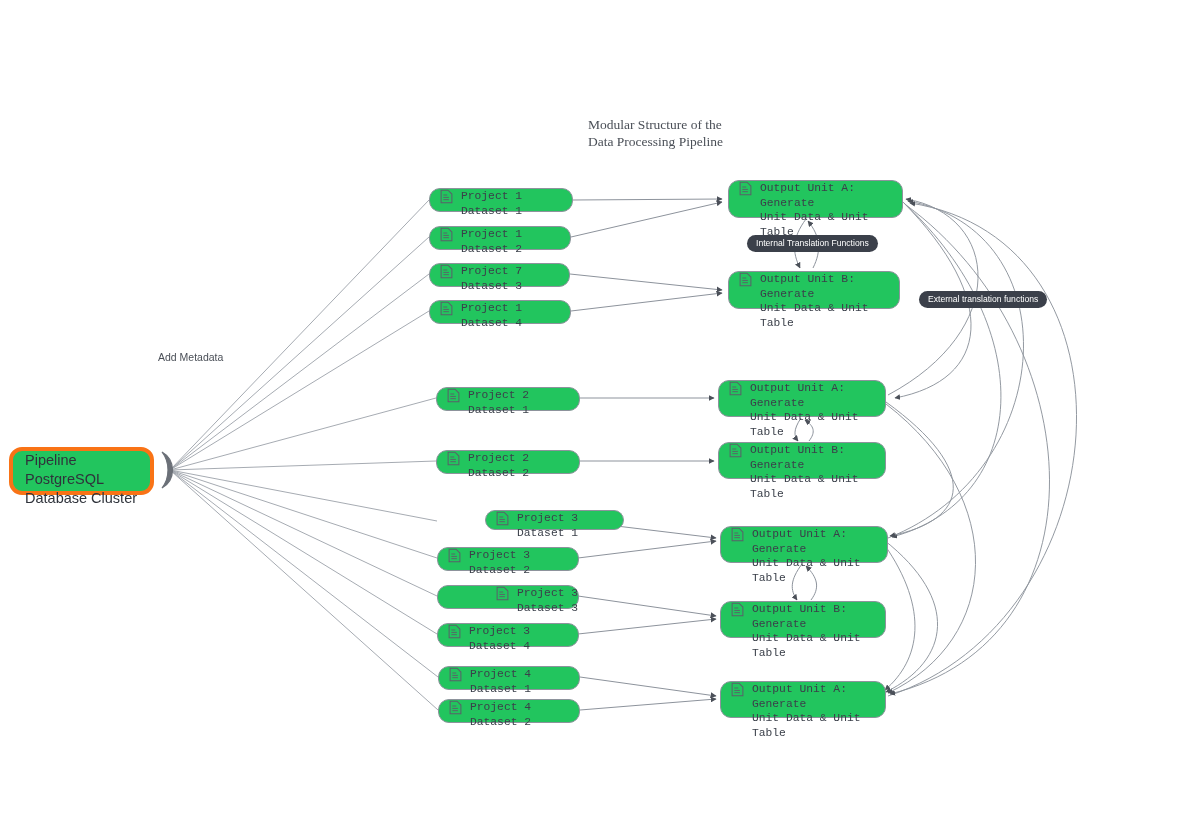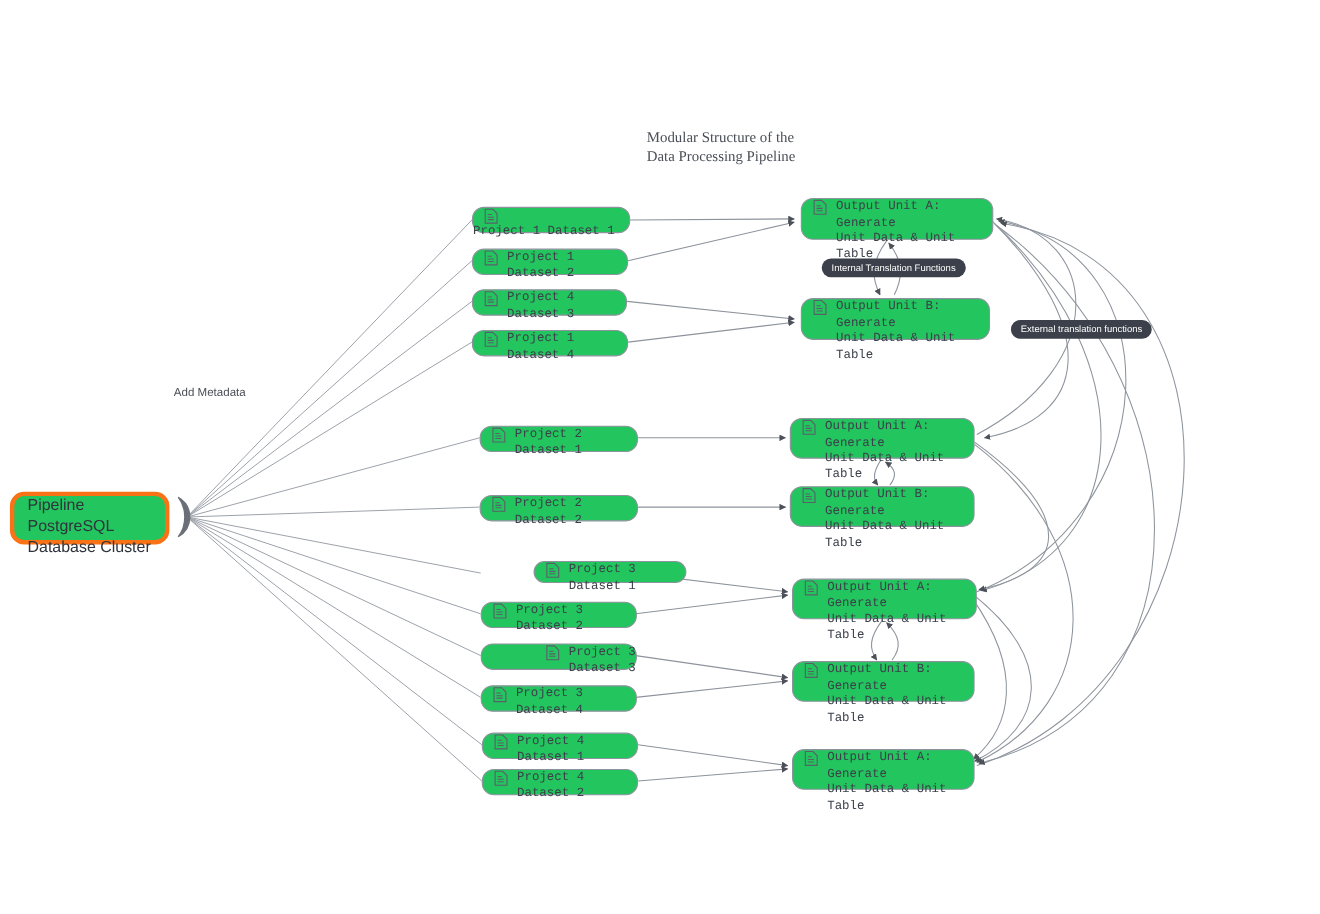--- a/index.html
+++ b/index.html
@@ -161,42 +161,42 @@
 
 <div class="pill" style="left:747px; top:235px;">Internal Translation Functions</div>
 
 <div class="pill" style="left:919px; top:291px;">External translation functions</div>
 
 <div class="node root" style="left:9px; top:447px; width:145px; height:48px;">
   <span class="node-label">Pipeline PostgreSQL
 Database Cluster</span>
 </div>
 
-<div class="node" style="left:429px; top:188px; width:144px; height:24px;flex-direction:column;">
+<div class="node" style="left:429px; top:188px; width:144px; height:24px;">
   <svg class="doc-icon" viewBox="0 0 14 16">
     <path d="M1.2 1.2 h7.4 l4.2 4.2 v9.4 h-11.6 z" fill="none" stroke="#5a6069" stroke-width="1.1"></path>
     <path d="M3.6 6.4 h4.2 M3.6 9 h6 M3.6 11.4 h6" stroke="#5a6069" stroke-width="1"></path>
   </svg>
   <span class="node-label">Project 1 Dataset 1</span>
 </div>
 
 <div class="node" style="left:429px; top:226px; width:142px; height:24px;">
   <svg class="doc-icon" viewBox="0 0 14 16">
     <path d="M1.2 1.2 h7.4 l4.2 4.2 v9.4 h-11.6 z" fill="none" stroke="#5a6069" stroke-width="1.1"></path>
     <path d="M3.6 6.4 h4.2 M3.6 9 h6 M3.6 11.4 h6" stroke="#5a6069" stroke-width="1"></path>
   </svg>
   <span class="node-label">Project 1 Dataset 2</span>
 </div>
 
 <div class="node" style="left:429px; top:263px; width:141px; height:24px;">
   <svg class="doc-icon" viewBox="0 0 14 16">
     <path d="M1.2 1.2 h7.4 l4.2 4.2 v9.4 h-11.6 z" fill="none" stroke="#5a6069" stroke-width="1.1"></path>
     <path d="M3.6 6.4 h4.2 M3.6 9 h6 M3.6 11.4 h6" stroke="#5a6069" stroke-width="1"></path>
   </svg>
-  <span class="node-label">Project 4 Dataset 3</span>
+  <span class="node-label">Project 7 Dataset 3</span>
 </div>
 
 <div class="node" style="left:429px; top:300px; width:142px; height:24px;">
   <svg class="doc-icon" viewBox="0 0 14 16">
     <path d="M1.2 1.2 h7.4 l4.2 4.2 v9.4 h-11.6 z" fill="none" stroke="#5a6069" stroke-width="1.1"></path>
     <path d="M3.6 6.4 h4.2 M3.6 9 h6 M3.6 11.4 h6" stroke="#5a6069" stroke-width="1"></path>
   </svg>
   <span class="node-label">Project 1 Dataset 4</span>
 </div>
 

